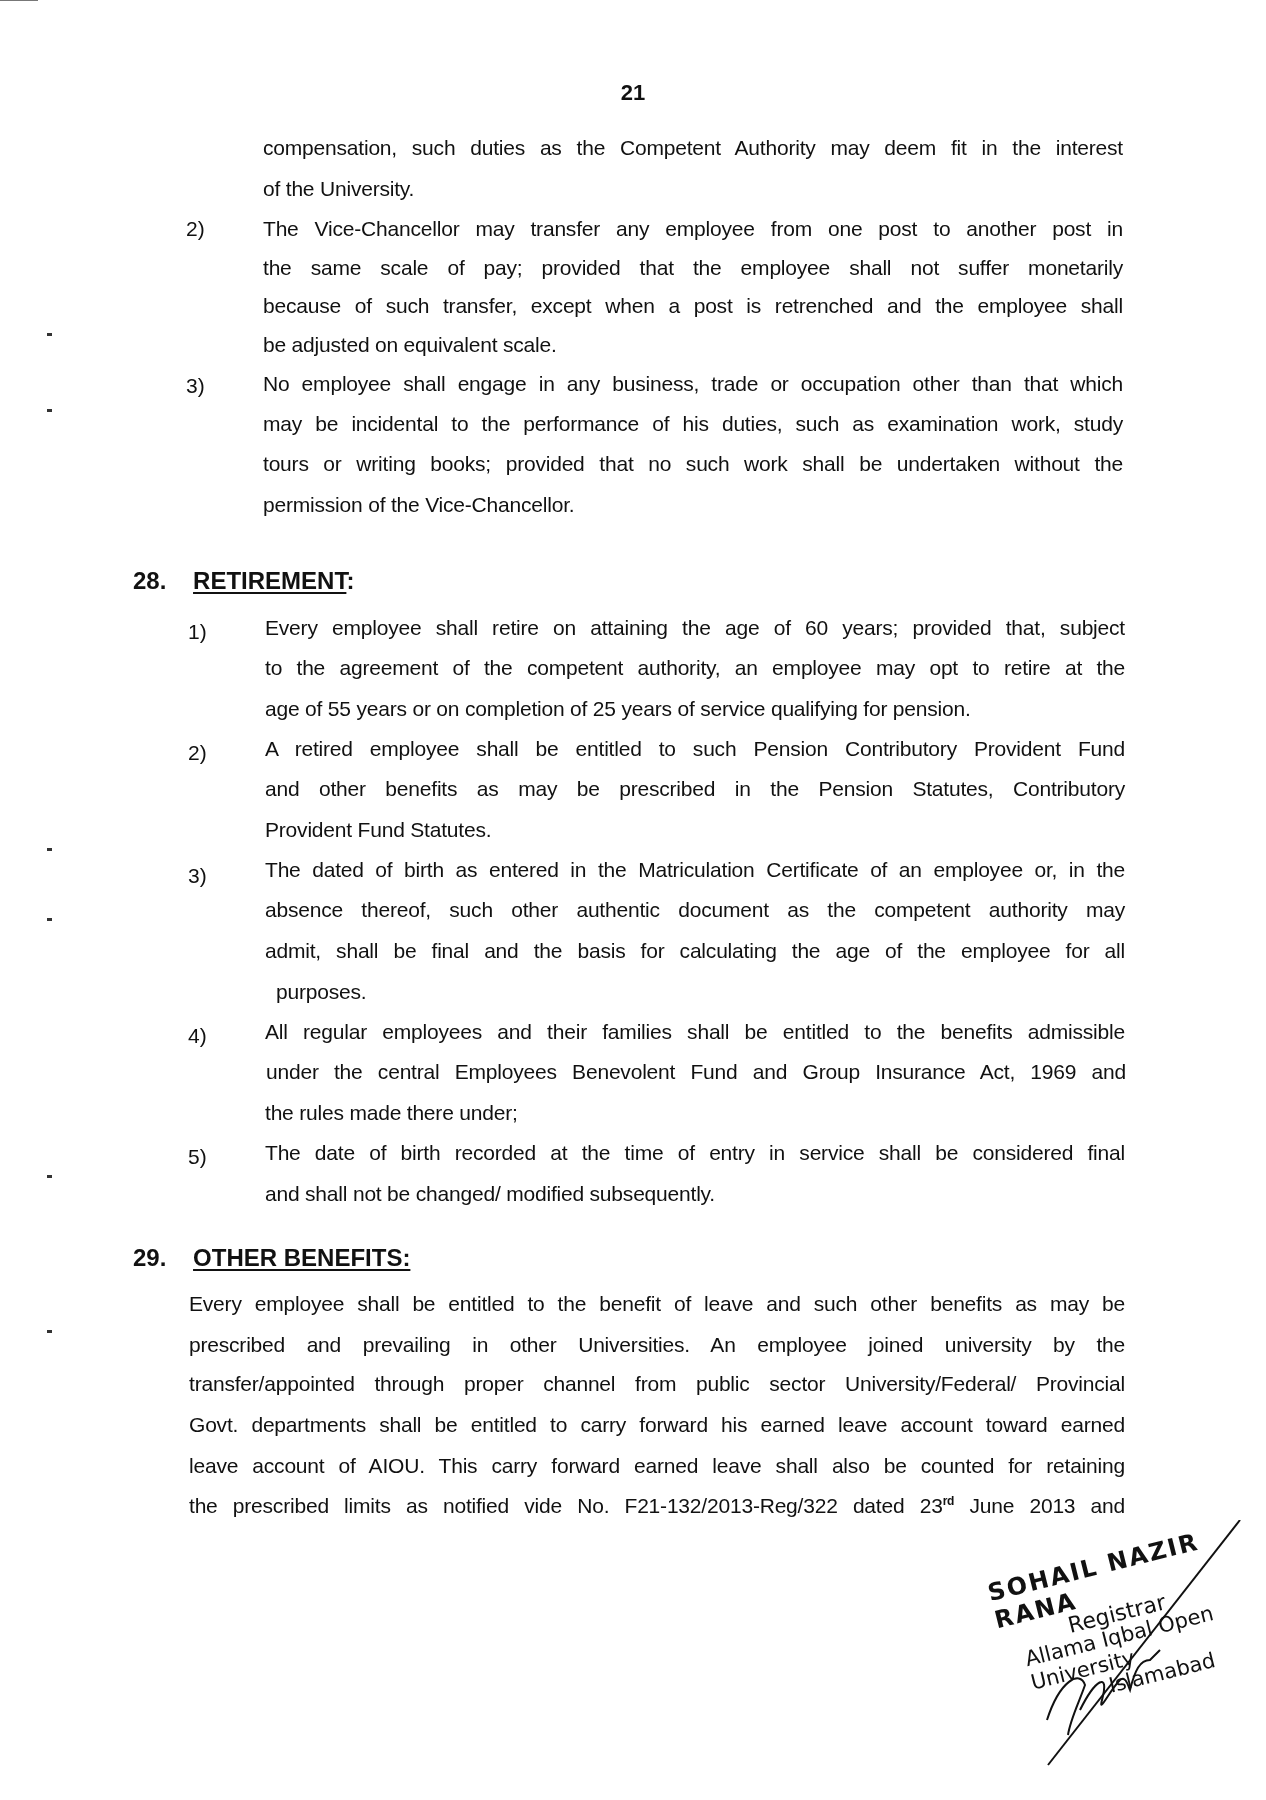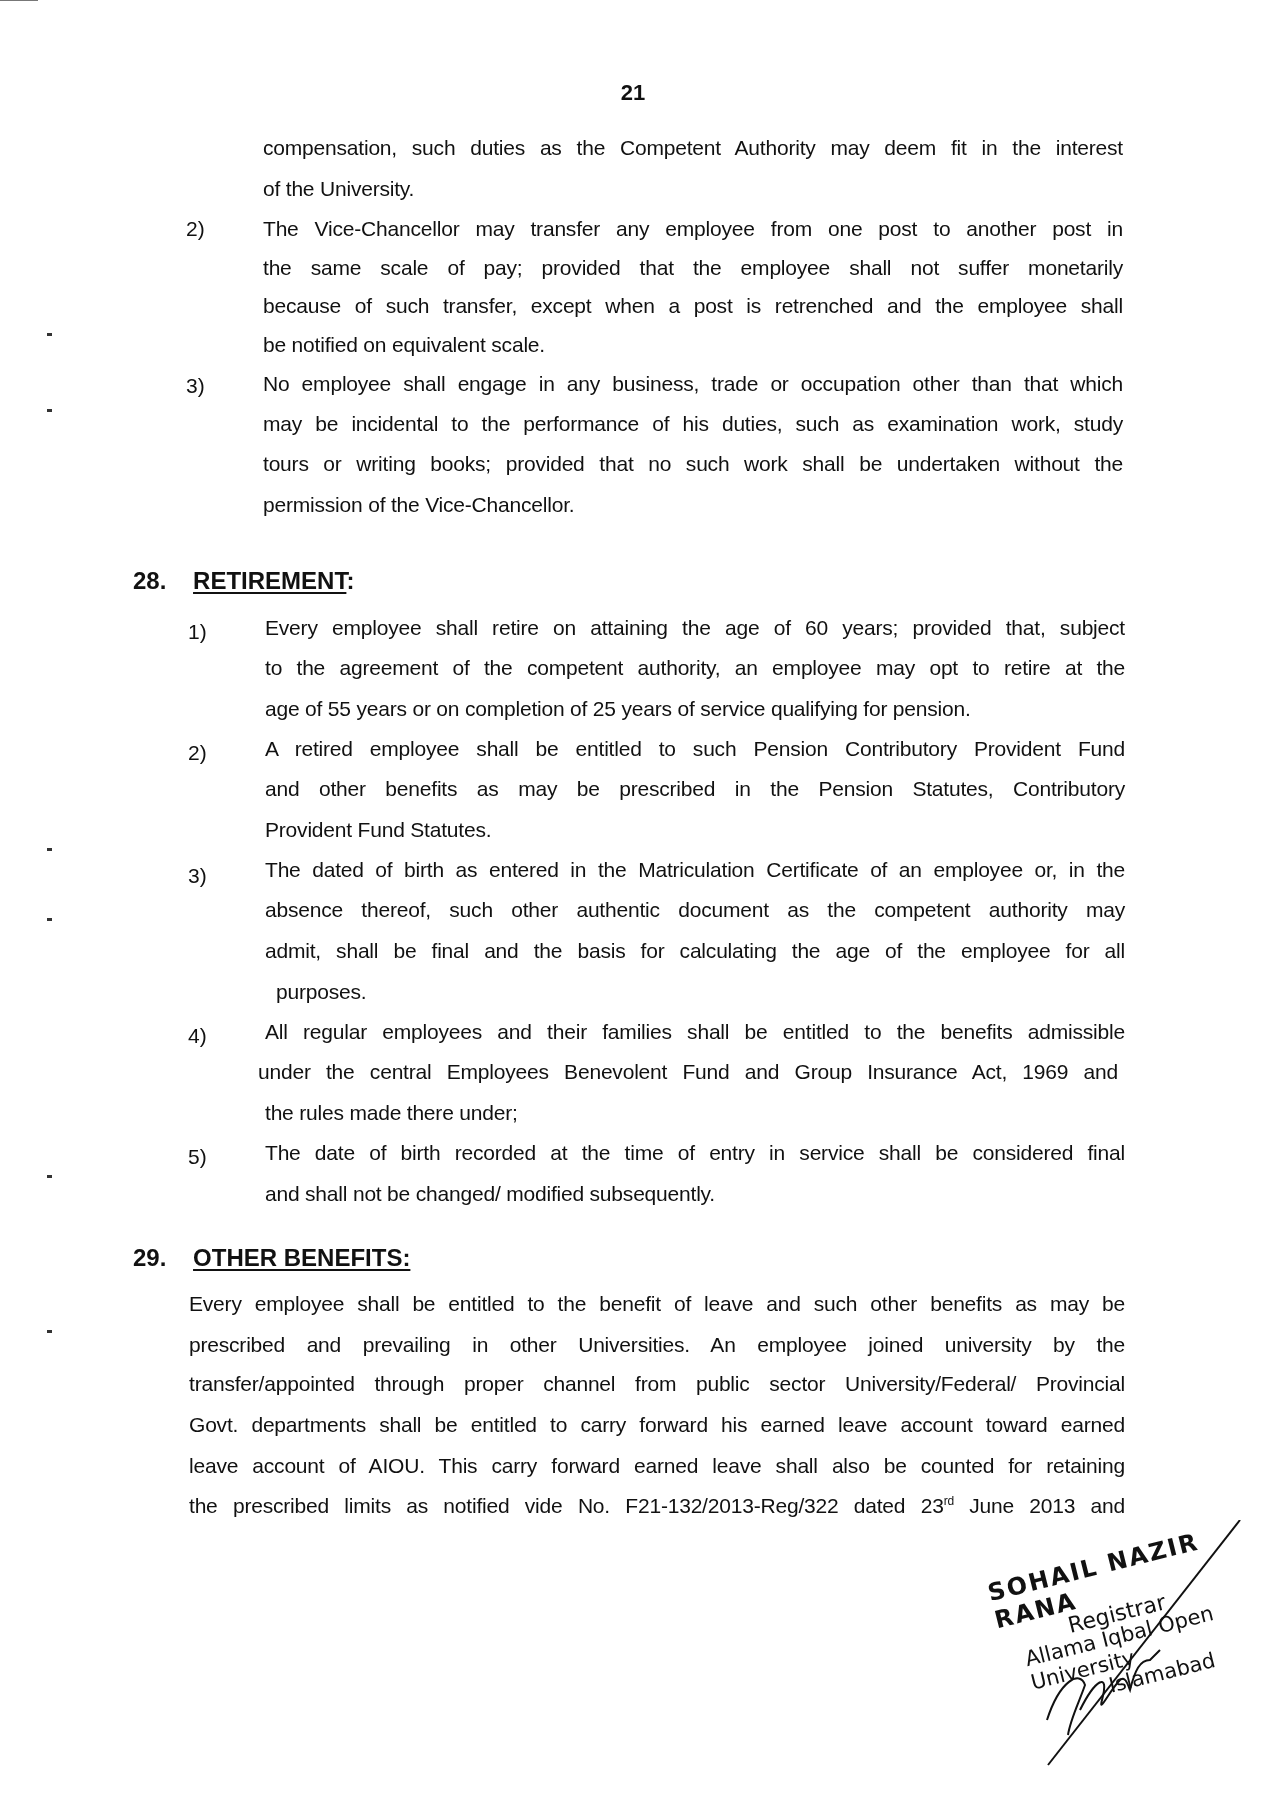--- a/index.html
+++ b/index.html
@@ -5,21 +5,21 @@
   html, body { margin:0; padding:0; background:#ffffff; }
   body { width:1266px; height:1800px; position:relative; overflow:hidden; color:#111; font-family:"Liberation Sans", sans-serif; }
   .topline { position:absolute; left:0; top:0; width:38px; height:1px; background:#777; }
   .page-num { position:absolute; top:80px; left:0; width:1266px; text-align:center; font-weight:bold; font-size:22px; }
   .line { position:absolute; font-size:21px; white-space:nowrap; letter-spacing:-0.2px; }
   .just { display:block; text-align:justify; text-align-last:justify; }
   .num { position:absolute; font-size:21px; }
   .heading { position:absolute; font-size:24px; font-weight:bold; }
   .heading .title { text-decoration:underline; text-decoration-thickness:2px; text-underline-offset:3px; }
   .mark { position:absolute; width:5px; height:3px; background:#333; }
-  .sup { font-size:12px; vertical-align:super; line-height:0; }
+  .sup { font-size:12px; vertical-align:super; line-height:0;font-weight:bold; }
   .stamp { position:absolute; left:985px; top:1580px; transform:rotate(-14deg); transform-origin:left top; font-family:"DejaVu Sans", sans-serif; color:#111; }
   .stamp .name { font-weight:bold; font-size:24px; letter-spacing:2px; }
   .stamp .role { font-size:22px; margin-left:70px; margin-top:-4px; }
   .stamp .org { font-size:21px; margin-left:20px; margin-top:-2px; }
   .stamp .city { font-size:21px; margin-left:95px; margin-top:-2px; }
   .sig { position:absolute; left:1040px; top:1520px; }
 </style>
 </head>
 <body>
 
@@ -43,21 +43,21 @@
   <div class="num" style="left:186px;top:217px">2)</div>
   <div class="line" style="left:263px;top:217px;width:860px">
       <span class="just">The Vice-Chancellor may transfer any employee from one post to another post in</span>
     </div>
   <div class="line" style="left:263px;top:256px;width:860px">
       <span class="just">the same scale of pay; provided that the employee shall not suffer monetarily</span>
     </div>
   <div class="line" style="left:263px;top:294px;width:860px">
       <span class="just">because of such transfer, except when a post is retrenched and the employee shall</span>
     </div>
-  <div class="line" style="left:263px;top:333px">be notified on equivalent scale.</div>
+  <div class="line" style="left:263px;top:333px">be adjusted on equivalent scale.</div>
 
   <div class="num" style="left:186px;top:374px">3)</div>
   <div class="line" style="left:263px;top:372px;width:860px">
       <span class="just">No employee shall engage in any business, trade or occupation other than that which</span>
     </div>
   <div class="line" style="left:263px;top:412px;width:860px">
       <span class="just">may be incidental to the performance of his duties, such as examination work, study</span>
     </div>
   <div class="line" style="left:263px;top:452px;width:860px">
       <span class="just">tours or writing books; provided that no such work shall be undertaken without the</span>
@@ -98,21 +98,21 @@
     </div>
   <div class="line" style="left:265px;top:939px;width:860px">
       <span class="just">admit, shall be final and the basis for calculating the age of the employee for all</span>
     </div>
   <div class="line" style="left:276px;top:980px">purposes.</div>
 
   <div class="num" style="left:188px;top:1024px">4)</div>
   <div class="line" style="left:265px;top:1020px;width:860px">
       <span class="just">All regular employees and their families shall be entitled to the benefits admissible</span>
     </div>
-  <div class="line" style="left:258px;top:1060px;width:860px">
+  <div class="line" style="left:266px;top:1060px;width:860px">
       <span class="just">under the central Employees Benevolent Fund and Group Insurance Act, 1969 and</span>
     </div>
   <div class="line" style="left:265px;top:1101px">the rules made there under;</div>
 
   <div class="num" style="left:188px;top:1145px">5)</div>
   <div class="line" style="left:265px;top:1141px;width:860px">
       <span class="just">The date of birth recorded at the time of entry in service shall be considered final</span>
     </div>
   <div class="line" style="left:265px;top:1182px">and shall not be changed/ modified subsequently.</div>
 </div>

